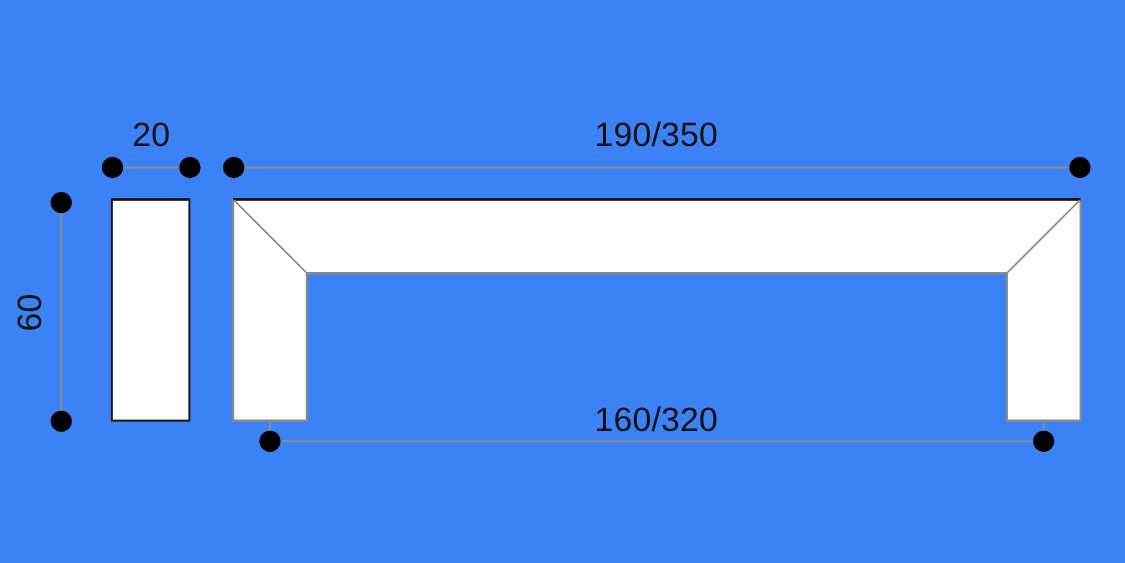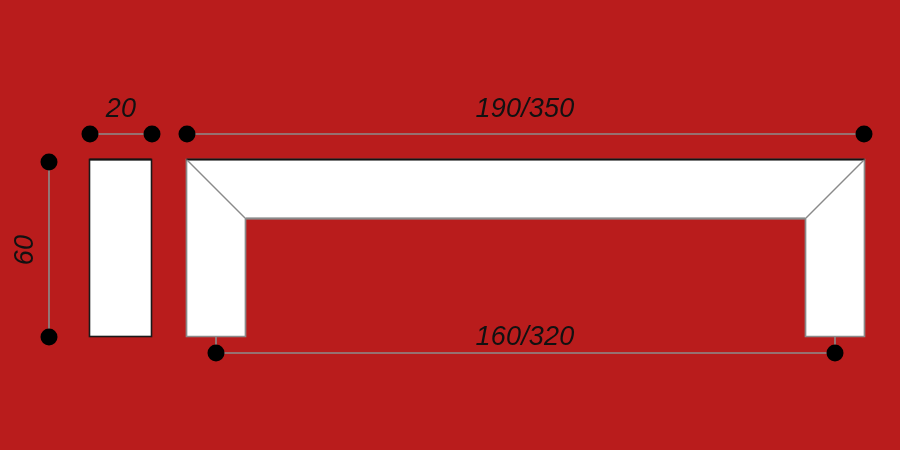--- a/index.html
+++ b/index.html
@@ -8,23 +8,22 @@
     padding: 0;
     background: #ffffff;
   }
   body {
     font-family: "Liberation Sans", sans-serif;
   }
   #drawing-root {
     position: relative;
     width: 900px;
     height: 450px;
-    background: #b91c1c;
+    background: #3b82f6;
     overflow: hidden;
-    font-style: italic;
   }
   #drawing-svg {
     position: absolute;
     left: 0;
     top: 0;
     width: 900px;
     height: 450px;
     display: block;
   }
   .dim-text {

